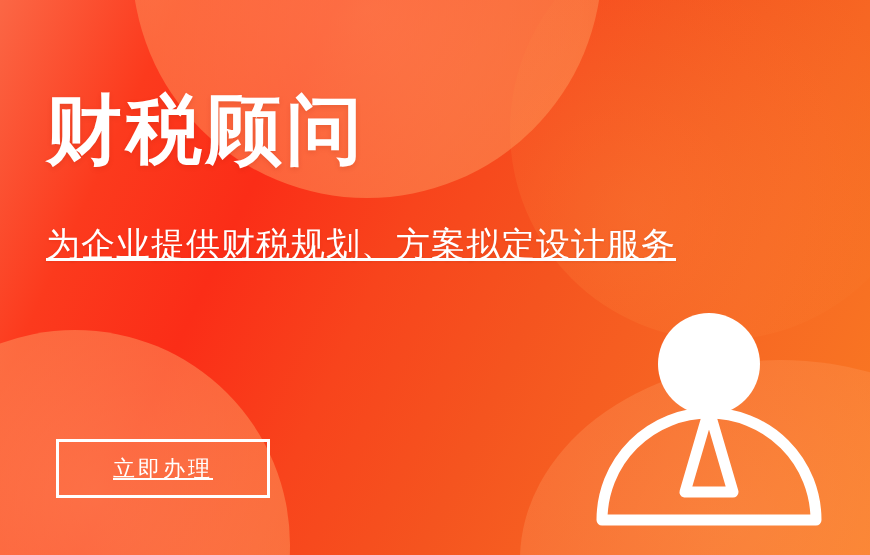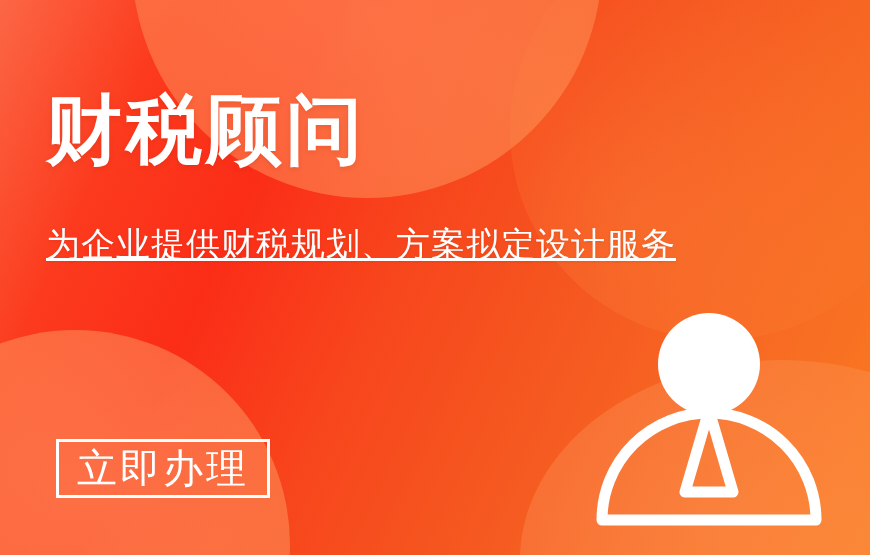--- a/index.html
+++ b/index.html
@@ -120,29 +120,30 @@
   #cta-button {
     position: absolute;
     left: 56px;
     top: 433px;
     width: 214px;
     height: 59px;
     box-sizing: border-box;
     border: 3px solid #ffffff;
     background: transparent;
     color: #ffffff;
-    font-size: 40px;
+    font-size: 22px;
     font-weight: normal;
     letter-spacing: 3px;
     line-height: 53px;
     text-align: center;
     cursor: pointer;
     font-family: "DejaVu Sans", "Liberation Sans", sans-serif;
     padding: 0;
     white-space: nowrap;
+    text-decoration: underline;
   }
 
   
   #person-icon {
     position: absolute;
     left: 588px;
     top: 296px;
     width: 248px;
     height: 240px;
   }

